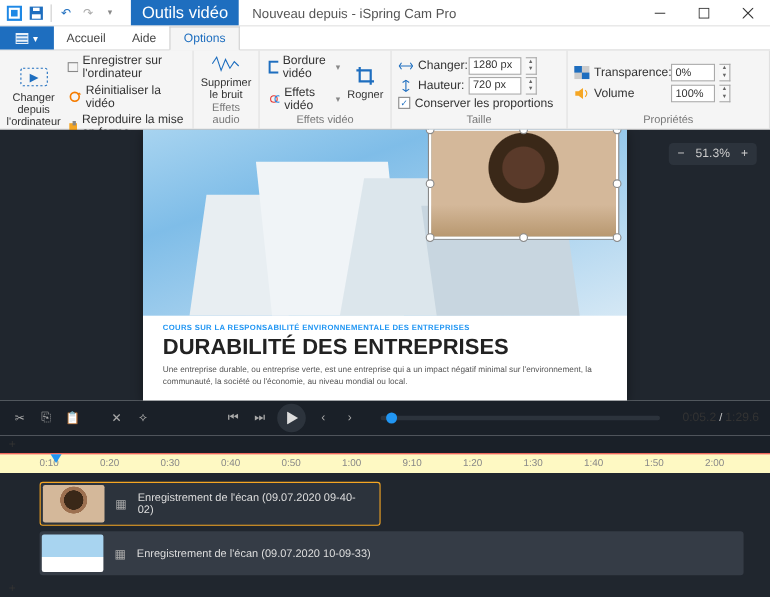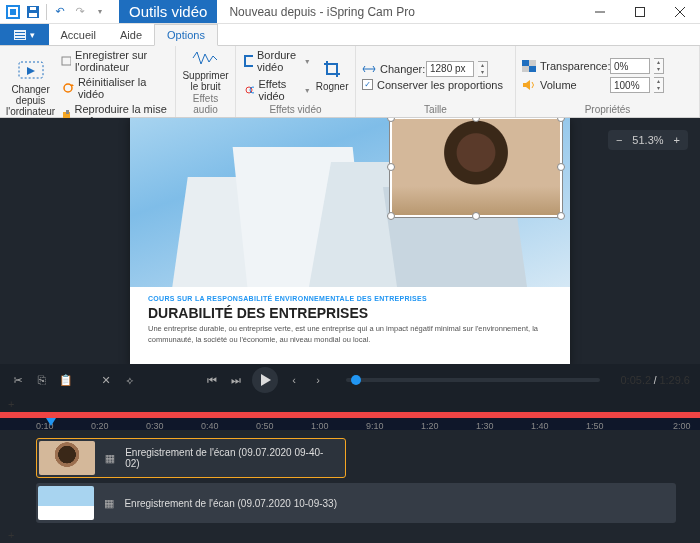--- a/index.html
+++ b/index.html
@@ -32,32 +32,32 @@
 .canvas-area{flex:1;background:#20262e;display:flex;align-items:center;justify-content:center;position:relative;overflow:hidden}
 .zoom{position:absolute;right:12px;top:12px;background:#2c333c;border-radius:4px;display:flex;align-items:center;padding:4px 8px;gap:10px}
 .zoom span{color:#ccc;font-size:11px}
 .zoom-b{color:#888;cursor:pointer;font-size:13px}
 .slide{width:440px;height:248px;background:#fff;position:relative;box-shadow:0 2px 10px rgba(0,0,0,.4)}
 .slide-img{height:170px;background:linear-gradient(160deg,#a8d4f0 0%,#7fbde8 30%,#d5e8f5 100%);position:relative;overflow:hidden}
 .building{position:absolute;bottom:0;left:50px;width:340px;height:150px}
 .bshape{position:absolute;background:#e8eef2}
 .slide-text{padding:8px 18px}
 .kicker{color:#2196f3;font-size:7px;letter-spacing:.3px;font-weight:600}
-.slide-title{font-size:14px;font-weight:700;color:#222;margin:3px 0}
+.slide-title{font-size:20px;font-weight:700;color:#222;margin:3px 0}
 .slide-body{font-size:7.5px;color:#555;line-height:1.4}
 .overlay{position:absolute;top:0;right:8px;width:172px;height:100px;border:2px solid #fff;box-shadow:0 0 0 1px #888}
 .overlay .face{width:100%;height:100%;background:radial-gradient(circle at 50% 35%,#5a3a2a 0%,#5a3a2a 18%,#3a2818 19%,#3a2818 30%,transparent 31%),radial-gradient(circle at 50% 42%,#9c7050 0%,#9c7050 12%,transparent 13%),linear-gradient(180deg,#d4b89a 70%,#b89870 100%)}
 .handle{position:absolute;width:8px;height:8px;background:#fff;border:1px solid #888;border-radius:50%}
 .transport{height:32px;background:#1a2028;display:flex;align-items:center;padding:0 10px;gap:8px}
 .tbtn{color:#aaa;cursor:pointer;width:16px;text-align:center}
 .tbtn.big{width:26px;height:26px;background:#2c333c;border-radius:50%;display:flex;align-items:center;justify-content:center}
 .scrub{flex:1;height:4px;background:#2c333c;border-radius:2px;margin:0 12px;position:relative}
 .scrub-dot{position:absolute;left:2%;top:-3px;width:10px;height:10px;background:#2196f3;border-radius:50%}
 .time{color:#ccc;font-size:10px}
-.ruler{height:18px;background:#0f172a;display:flex;align-items:center;padding-left:36px;position:relative;border-top:6px solid #ef4444}
+.ruler{height:18px;background:#fef9c3;display:flex;align-items:center;padding-left:36px;position:relative;border-top:1px solid #ef4444}
 .tick{position:absolute;color:#888;font-size:9px;top:3px}
 .timeline{background:#20262e;padding:4px 0 0 0}
 .track{display:flex;align-items:center;height:42px;margin:3px 10px 3px 36px;position:relative}
 .clip{height:40px;border-radius:3px;display:flex;align-items:center;gap:10px;padding:0 8px 0 2px}
 .clip.sel{border:1.5px solid #f5a623;background:#2c333c}
 .clip.unsel{background:#353c46}
 .thumb{width:56px;height:34px;background:#555;border-radius:2px}
 .clip-label{color:#ddd;font-size:10px}
 .clip-icon{color:#aaa}
 .addbar{height:16px;display:flex;align-items:center;padding-left:8px;color:#777}
@@ -206,20 +206,33 @@
     <div class="rgroup-body">
       <div class="stack" style="gap:2px">
         <div class="field-row">
           <svg width="14" height="12">
               <line x1="1" y1="6" x2="13" y2="6" stroke="#1e6ebf"></line>
               <polyline points="3,3 1,6 3,9" fill="none" stroke="#1e6ebf"></polyline>
               <polyline points="11,3 13,6 11,9" fill="none" stroke="#1e6ebf"></polyline>
             </svg>
           <span style="width:42px">Changer:</span>
           <div class="numbox">1280 px</div>
+            <div class="spin">
+              <div>▴</div>
+              <div>▾</div>
+            </div>
+        </div>
+        <div class="field-row">
+          <svg width="14" height="12">
+              <line x1="7" y1="1" x2="7" y2="11" stroke="#1e6ebf"></line>
+              <polyline points="4,3 7,1 10,3" fill="none" stroke="#1e6ebf"></polyline>
+              <polyline points="4,9 7,11 10,9" fill="none" stroke="#1e6ebf"></polyline>
+            </svg>
+          <span style="width:42px">Hauteur:</span>
+          <div class="numbox">720 px</div>
             <div class="spin">
               <div>▴</div>
               <div>▾</div>
             </div>
         </div>
         <div class="field-row">
           <div class="check">✓</div>
           <span>Conserver les proportions</span>
         </div>
       </div>
@@ -326,21 +339,21 @@
     <span class="tick" style="left: 91px;">0:20</span>
     <span class="tick" style="left: 146px;">0:30</span>
     <span class="tick" style="left: 201px;">0:40</span>
     <span class="tick" style="left: 256px;">0:50</span>
     <span class="tick" style="left: 311px; text-align: right;">1:00</span>
     <span class="tick" style="left: 366px;">9:10</span>
     <span class="tick" style="left: 421px;">1:20</span>
     <span class="tick" style="left: 476px;">1:30</span>
     <span class="tick" style="left: 531px;">1:40</span>
     <span class="tick" style="left: 586px;">1:50</span>
-    <span class="tick" style="left: 641px; margin-left: 32px;">2:00</span>
+    <span class="tick" style="left: 641px;">2:00</span>
     <div style="position: absolute; left: 46px; top: 0px; width: 0px; height: 0px; border-left: 5px solid transparent; border-right: 5px solid transparent; border-top: 8px solid rgb(33, 150, 243);"></div>
   </div>
 
 <div class="timeline">
   <div style="position:relative">
 
     <div class="track">
       <div class="clip sel" style="width:310px">
         <div class="thumb" style="background:radial-gradient(circle at 50% 40%,#3a2818 0%,#3a2818 25%,#9c7050 26%,#9c7050 35%,#d4b89a 36%)"></div>
         <span class="clip-icon">▦</span>

